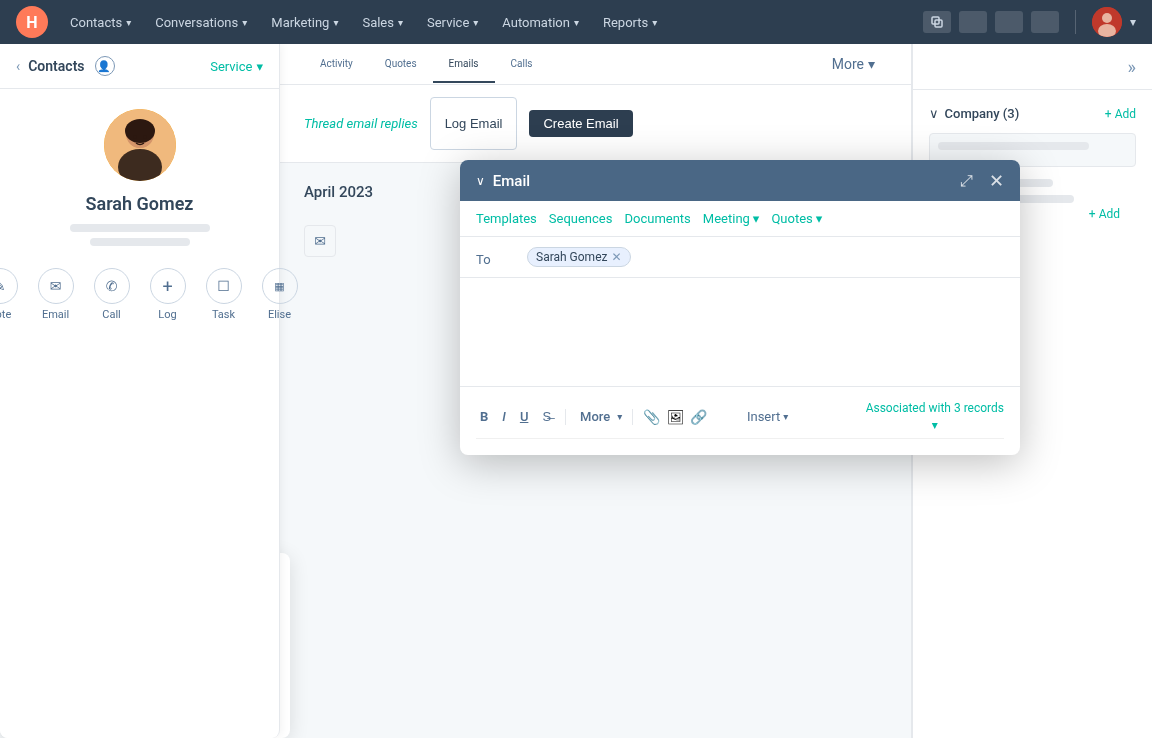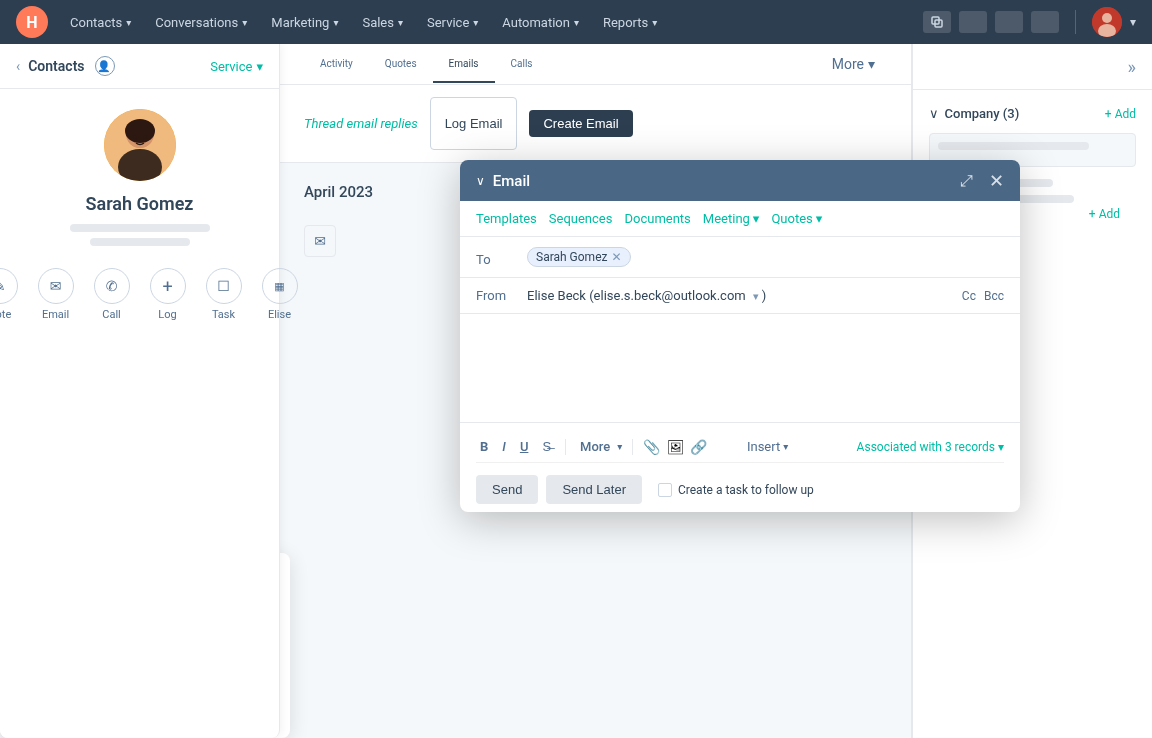--- a/index.html
+++ b/index.html
@@ -567,20 +567,21 @@
       background: #e5e8ec;
       margin: 0 4px;
     }
     .associated-link {
       color: #00bda5;
       font-size: 12px;
       cursor: pointer;
       display: flex;
       align-items: center;
       gap: 3px;
+      flex-direction: column;
     }
     .send-actions {
       display: flex;
       align-items: center;
       gap: 8px;
       padding-top: 4px;
     }
     .send-btn {
       padding: 7px 16px;
       background: #e5e8ec;
@@ -811,32 +812,20 @@
 
   <div class="modal-body">
     <div class="email-field-row">
       <span class="email-field-label">To</span>
       <div class="email-tag">
         <span>Sarah Gomez</span>
         <span class="email-tag-x">✕</span>
       </div>
     </div>
 
-    <div class="email-field-row">
-      <span class="email-field-label">From</span>
-      <span class="from-value">
-        <span>Elise Beck (elise.s.beck@outlook.com</span>
-        <span class="from-dropdown">▾</span>
-        <span>)</span>
-      </span>
-      <div class="cc-bcc">
-        <span class="cc-btn">Cc</span>
-        <span class="cc-btn">Bcc</span>
-      </div>
-    </div>
 
 
     <div class="compose-area">
       <textarea style="width: 100%; border: none; outline: none; font-size: 13px; resize: none; min-height: 80px; font-family: inherit;"></textarea>
     </div>
   </div>
 
   <div class="modal-footer">
     <div class="format-bar">
       <span class="format-btn bold">B</span>
@@ -857,28 +846,20 @@
         <span style="font-size:10px;color:#516f90;">▾</span>
       </div>
       <div style="margin-left:auto;">
         <span class="associated-link">
           <span>Associated with 3 records</span>
           <span>▾</span>
         </span>
       </div>
     </div>
 
-    <div class="send-actions">
-      <button class="send-btn">Send</button>
-      <button class="send-later-btn">Send Later</button>
-      <div class="follow-up">
-        <div class="checkbox"></div>
-        <span>Create a task to follow up</span>
-      </div>
-    </div>
   </div>
 </div>
 
 <div class="chart-area">
   <div class="chart-title">Marketing qualified leads by original source</div>
   <div class="chart-legend">
     <div class="legend-item">
       <div class="legend-dot" style="background:#f5a623;"></div>
       <div style="width:30px;height:6px;background:#e5e8ec;border-radius:3px;"></div>
     </div>

